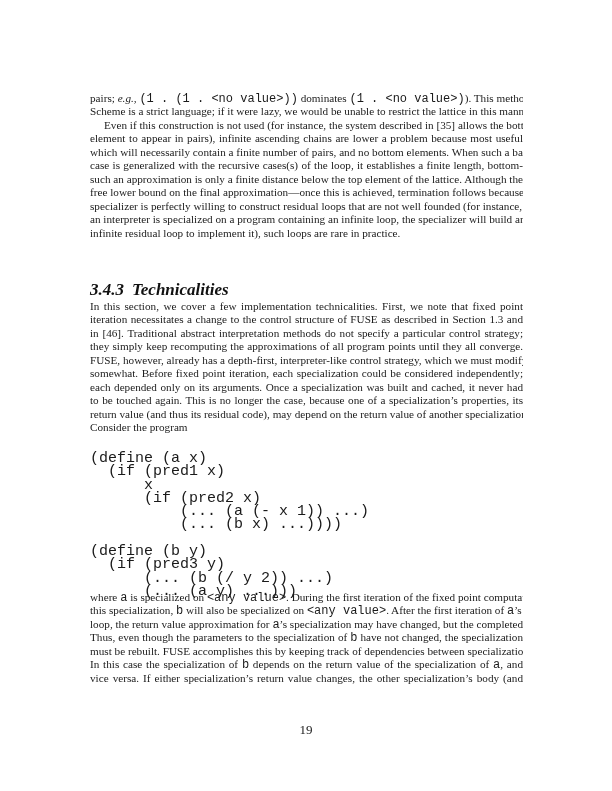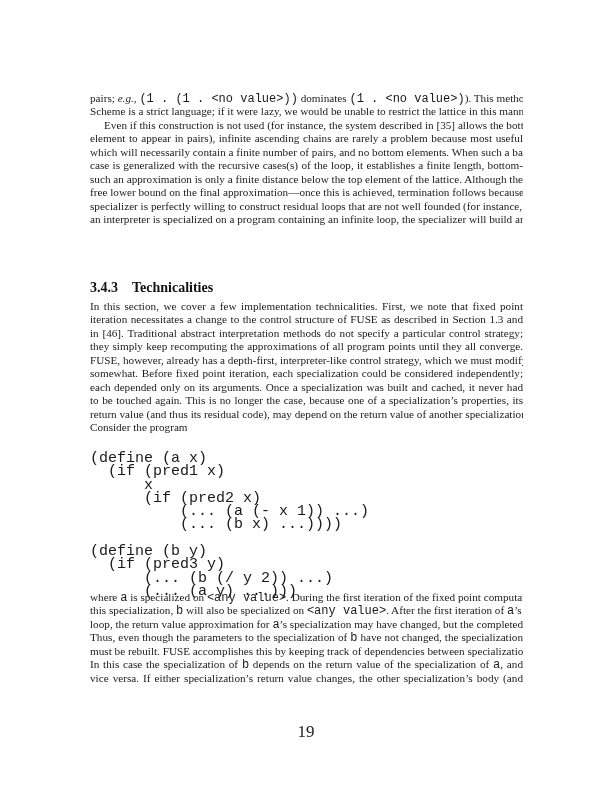--- a/index.html
+++ b/index.html
@@ -3,45 +3,46 @@
 <meta charset="utf-8">
 <style>
   html, body { margin: 0; padding: 0; background: #ffffff; }
   body { width: 612px; height: 791px; position: relative; overflow: hidden; }
   .page { position: absolute; left: 0; top: 0; width: 612px; height: 791px; background: #fff; }
   .text { position: absolute; left: 90px; width: 433px; font-family: "Liberation Serif", "DejaVu Serif", serif; font-size: 11.2px; color: #1a1a1a; }
   .line { display: block; height: 13.45px; line-height: 13.45px; white-space: nowrap; text-align: justify; text-align-last: justify; overflow: hidden; }
   .line.last { text-align-last: left; }
   .line.indent { text-indent: 14px; }
   code, .tt { font-family: "Liberation Mono", "DejaVu Sans Mono", monospace; font-size: 12px; }
-  .heading { position: absolute; left: 90px; top: 280px; font-family: "Liberation Serif", "DejaVu Serif", serif; font-weight: bold; font-size: 14px; color: #111; }
+  .heading { position: absolute; left: 90px; top: 280px; font-family: "Liberation Serif", "DejaVu Serif", serif; font-weight: bold; font-size: 17px; color: #111; font-style: italic; }
   .heading .num { display: inline-block; width: 42px; }
   .code { position: absolute; left: 90px; font-family: "Liberation Mono", "DejaVu Sans Mono", monospace; font-size: 15px; color: #1a1a1a; white-space: pre; line-height: 13.3px; margin-top: 7px; }
-  .pagenum { position: absolute; left: 0; width: 612px; top: 722px; text-align: center; font-family: "Liberation Serif", "DejaVu Serif", serif; font-size: 17px; color: #1a1a1a; }
+  .pagenum { position: absolute; left: 0; width: 612px; top: 722px; text-align: center; font-family: "Liberation Serif", "DejaVu Serif", serif; font-size: 13px; color: #1a1a1a; }
   em { font-style: italic; }
 </style>
 </head>
 <body>
 
 <div class="page">
 
   <div class="text" style="top:92px;" id="p1">
       <span class="line">pairs; <em>e.g.</em>, <code>(1 . (1 . &lt;no value&gt;))</code> dominates <code>(1 . &lt;no value&gt;)</code>). This method works because</span>
       <span class="line last">Scheme is a strict language; if it were lazy, we would be unable to restrict the lattice in this manner.</span>
     </div>
 
   <div class="text" style="top:119px;" id="p2">
       <span class="line indent">Even if this construction is not used (for instance, the system described in [35] allows the bottom</span>
-      <span class="line">element to appear in pairs), infinite ascending chains are rarely a problem because most useful</span>
+      <span class="line">element to appear in pairs), infinite ascending chains are lower a problem because most useful</span>
       <span class="line">which will necessarily contain a finite number of pairs, and no bottom elements. When such a base</span>
       <span class="line">case is generalized with the recursive cases(s) of the loop, it establishes a finite length, bottom-</span>
       <span class="line">such an approximation is only a finite distance below the top element of the lattice. Although the</span>
       <span class="line">free lower bound on the final approximation—once this is achieved, termination follows because</span>
       <span class="line">specializer is perfectly willing to construct residual loops that are not well founded (for instance, if</span>
       <span class="line">an interpreter is specialized on a program containing an infinite loop, the specializer will build an</span>
+      <span class="line last">infinite residual loop to implement it), such loops are rare in practice.</span>
     </div>
 
   <div class="heading">
     <span class="num">3.4.3</span><span>Technicalities</span>
   </div>
 
   <div class="text" style="top:300px;" id="p3">
       <span class="line">In this section, we cover a few implementation technicalities. First, we note that fixed point</span>
       <span class="line">iteration necessitates a change to the control structure of FUSE as described in Section 1.3 and</span>
       <span class="line">in [46]. Traditional abstract interpretation methods do not specify a particular control strategy;</span>

